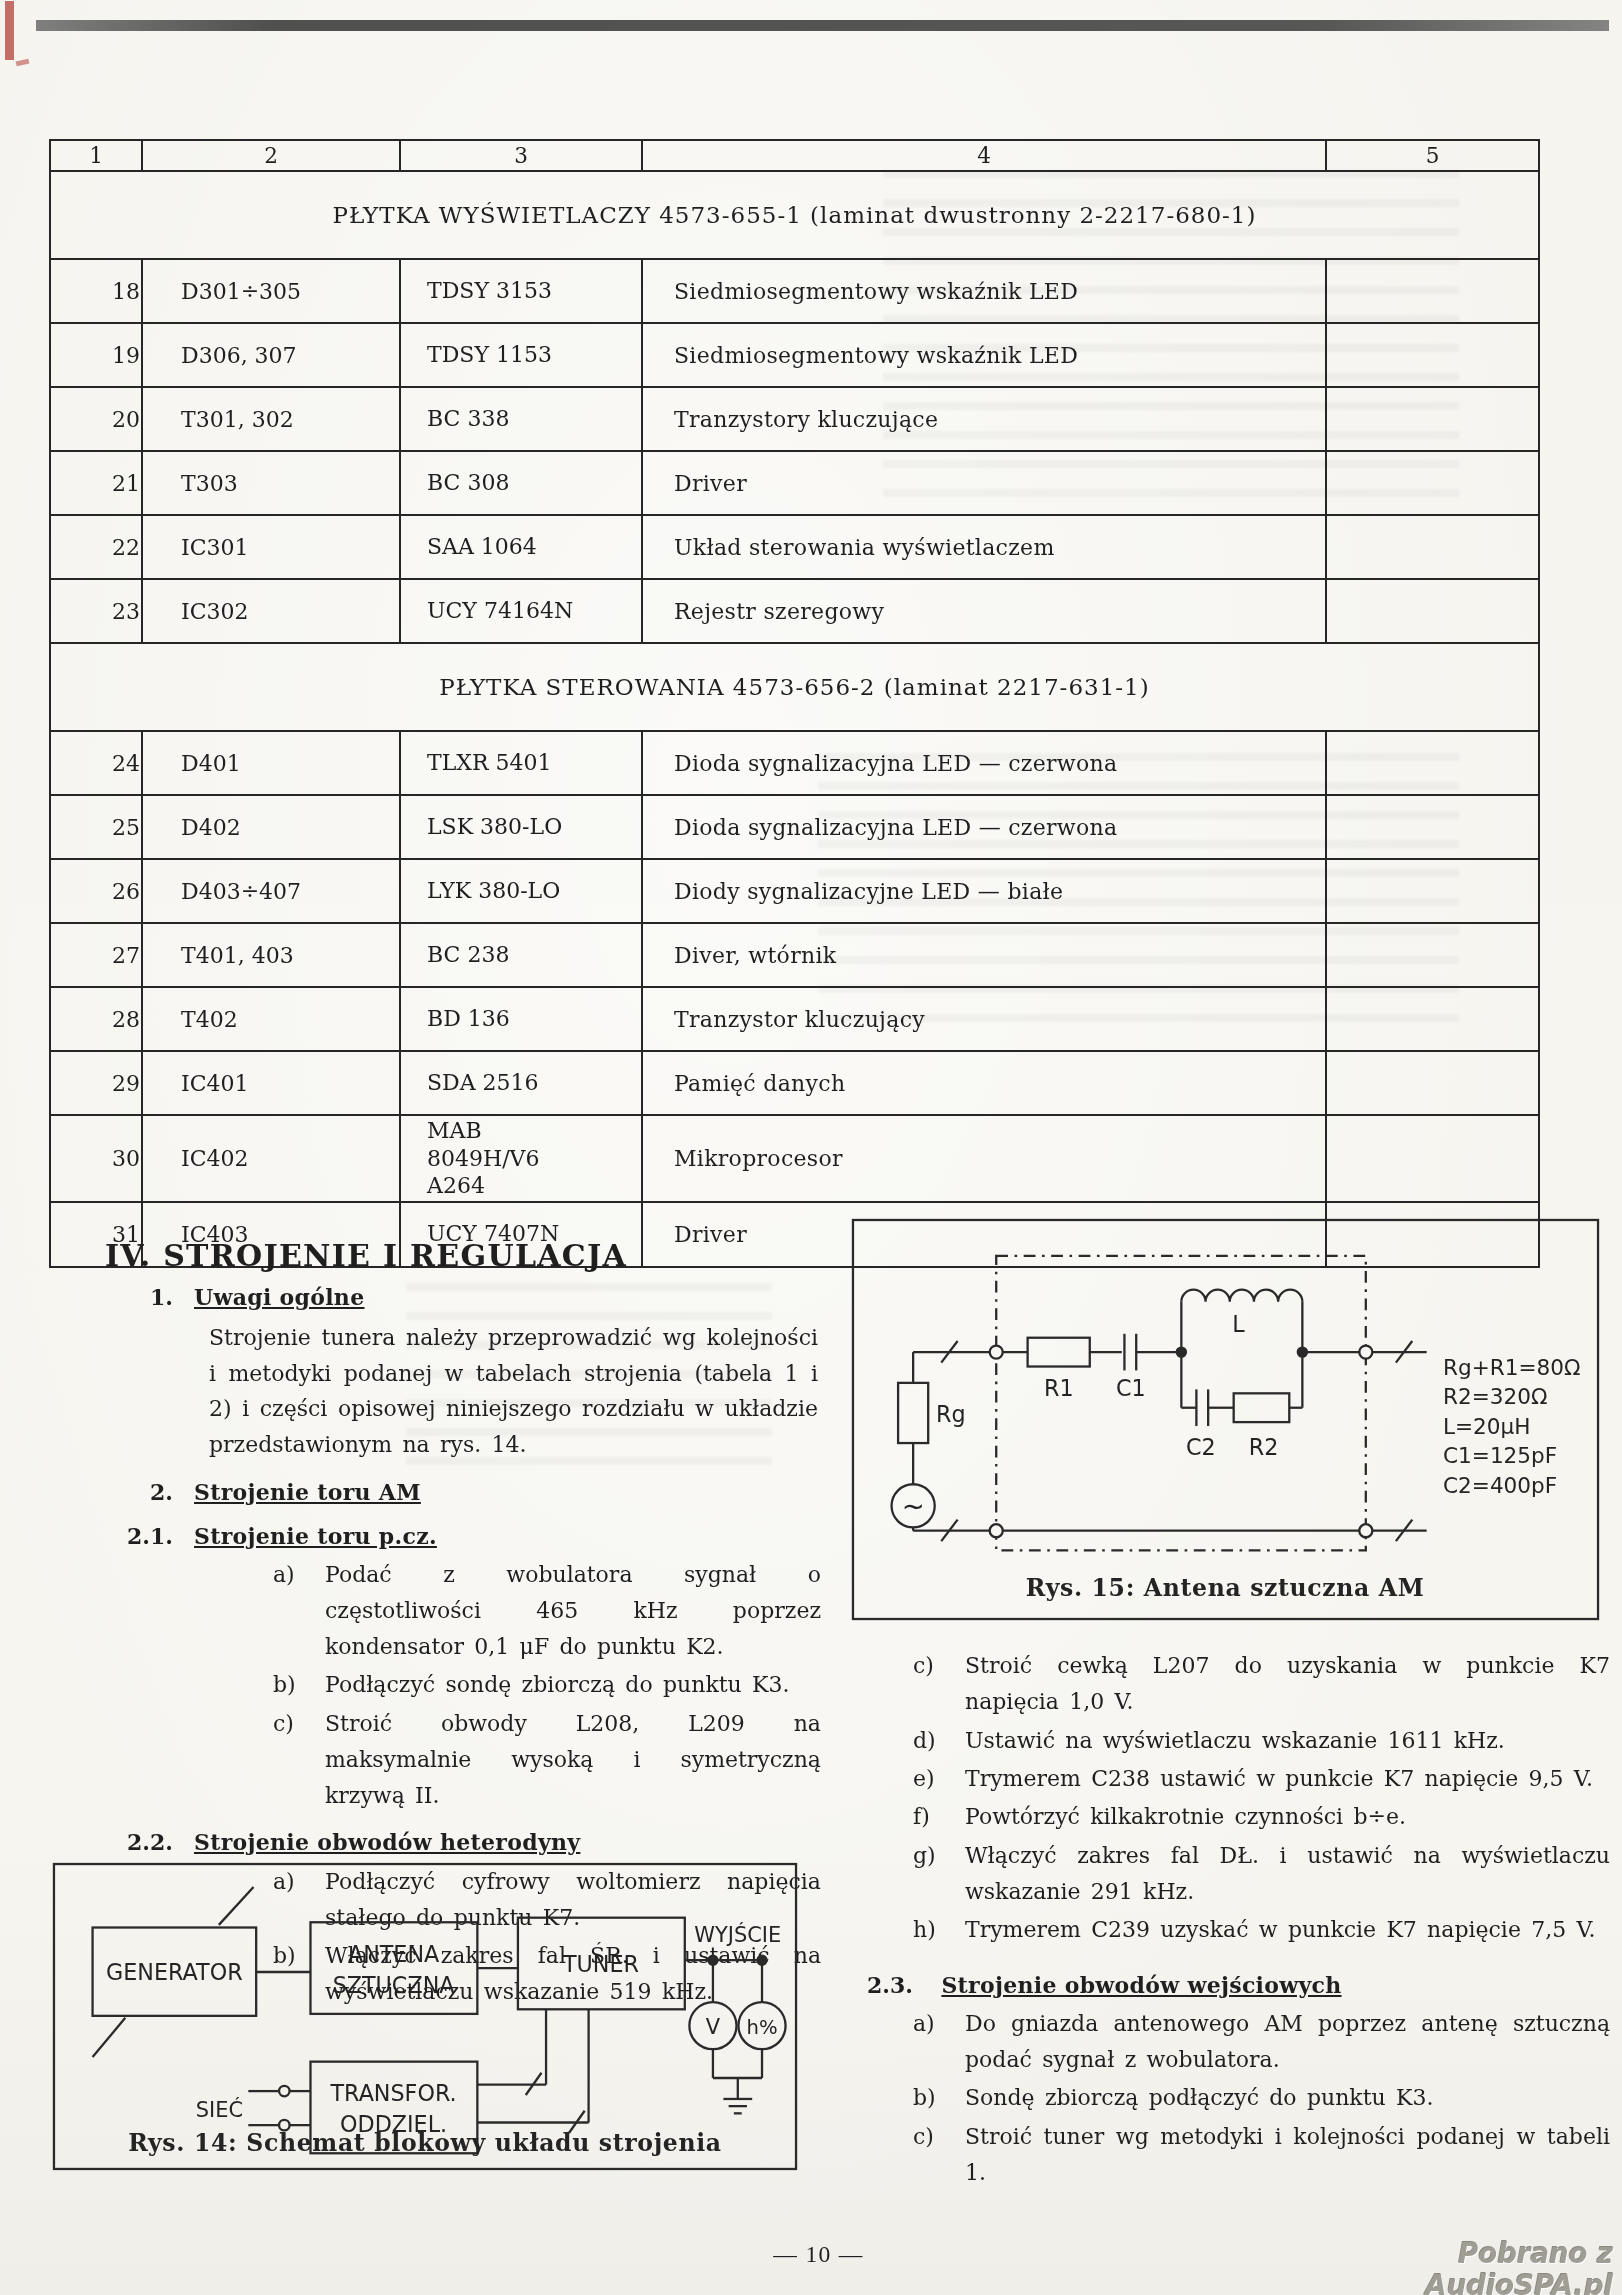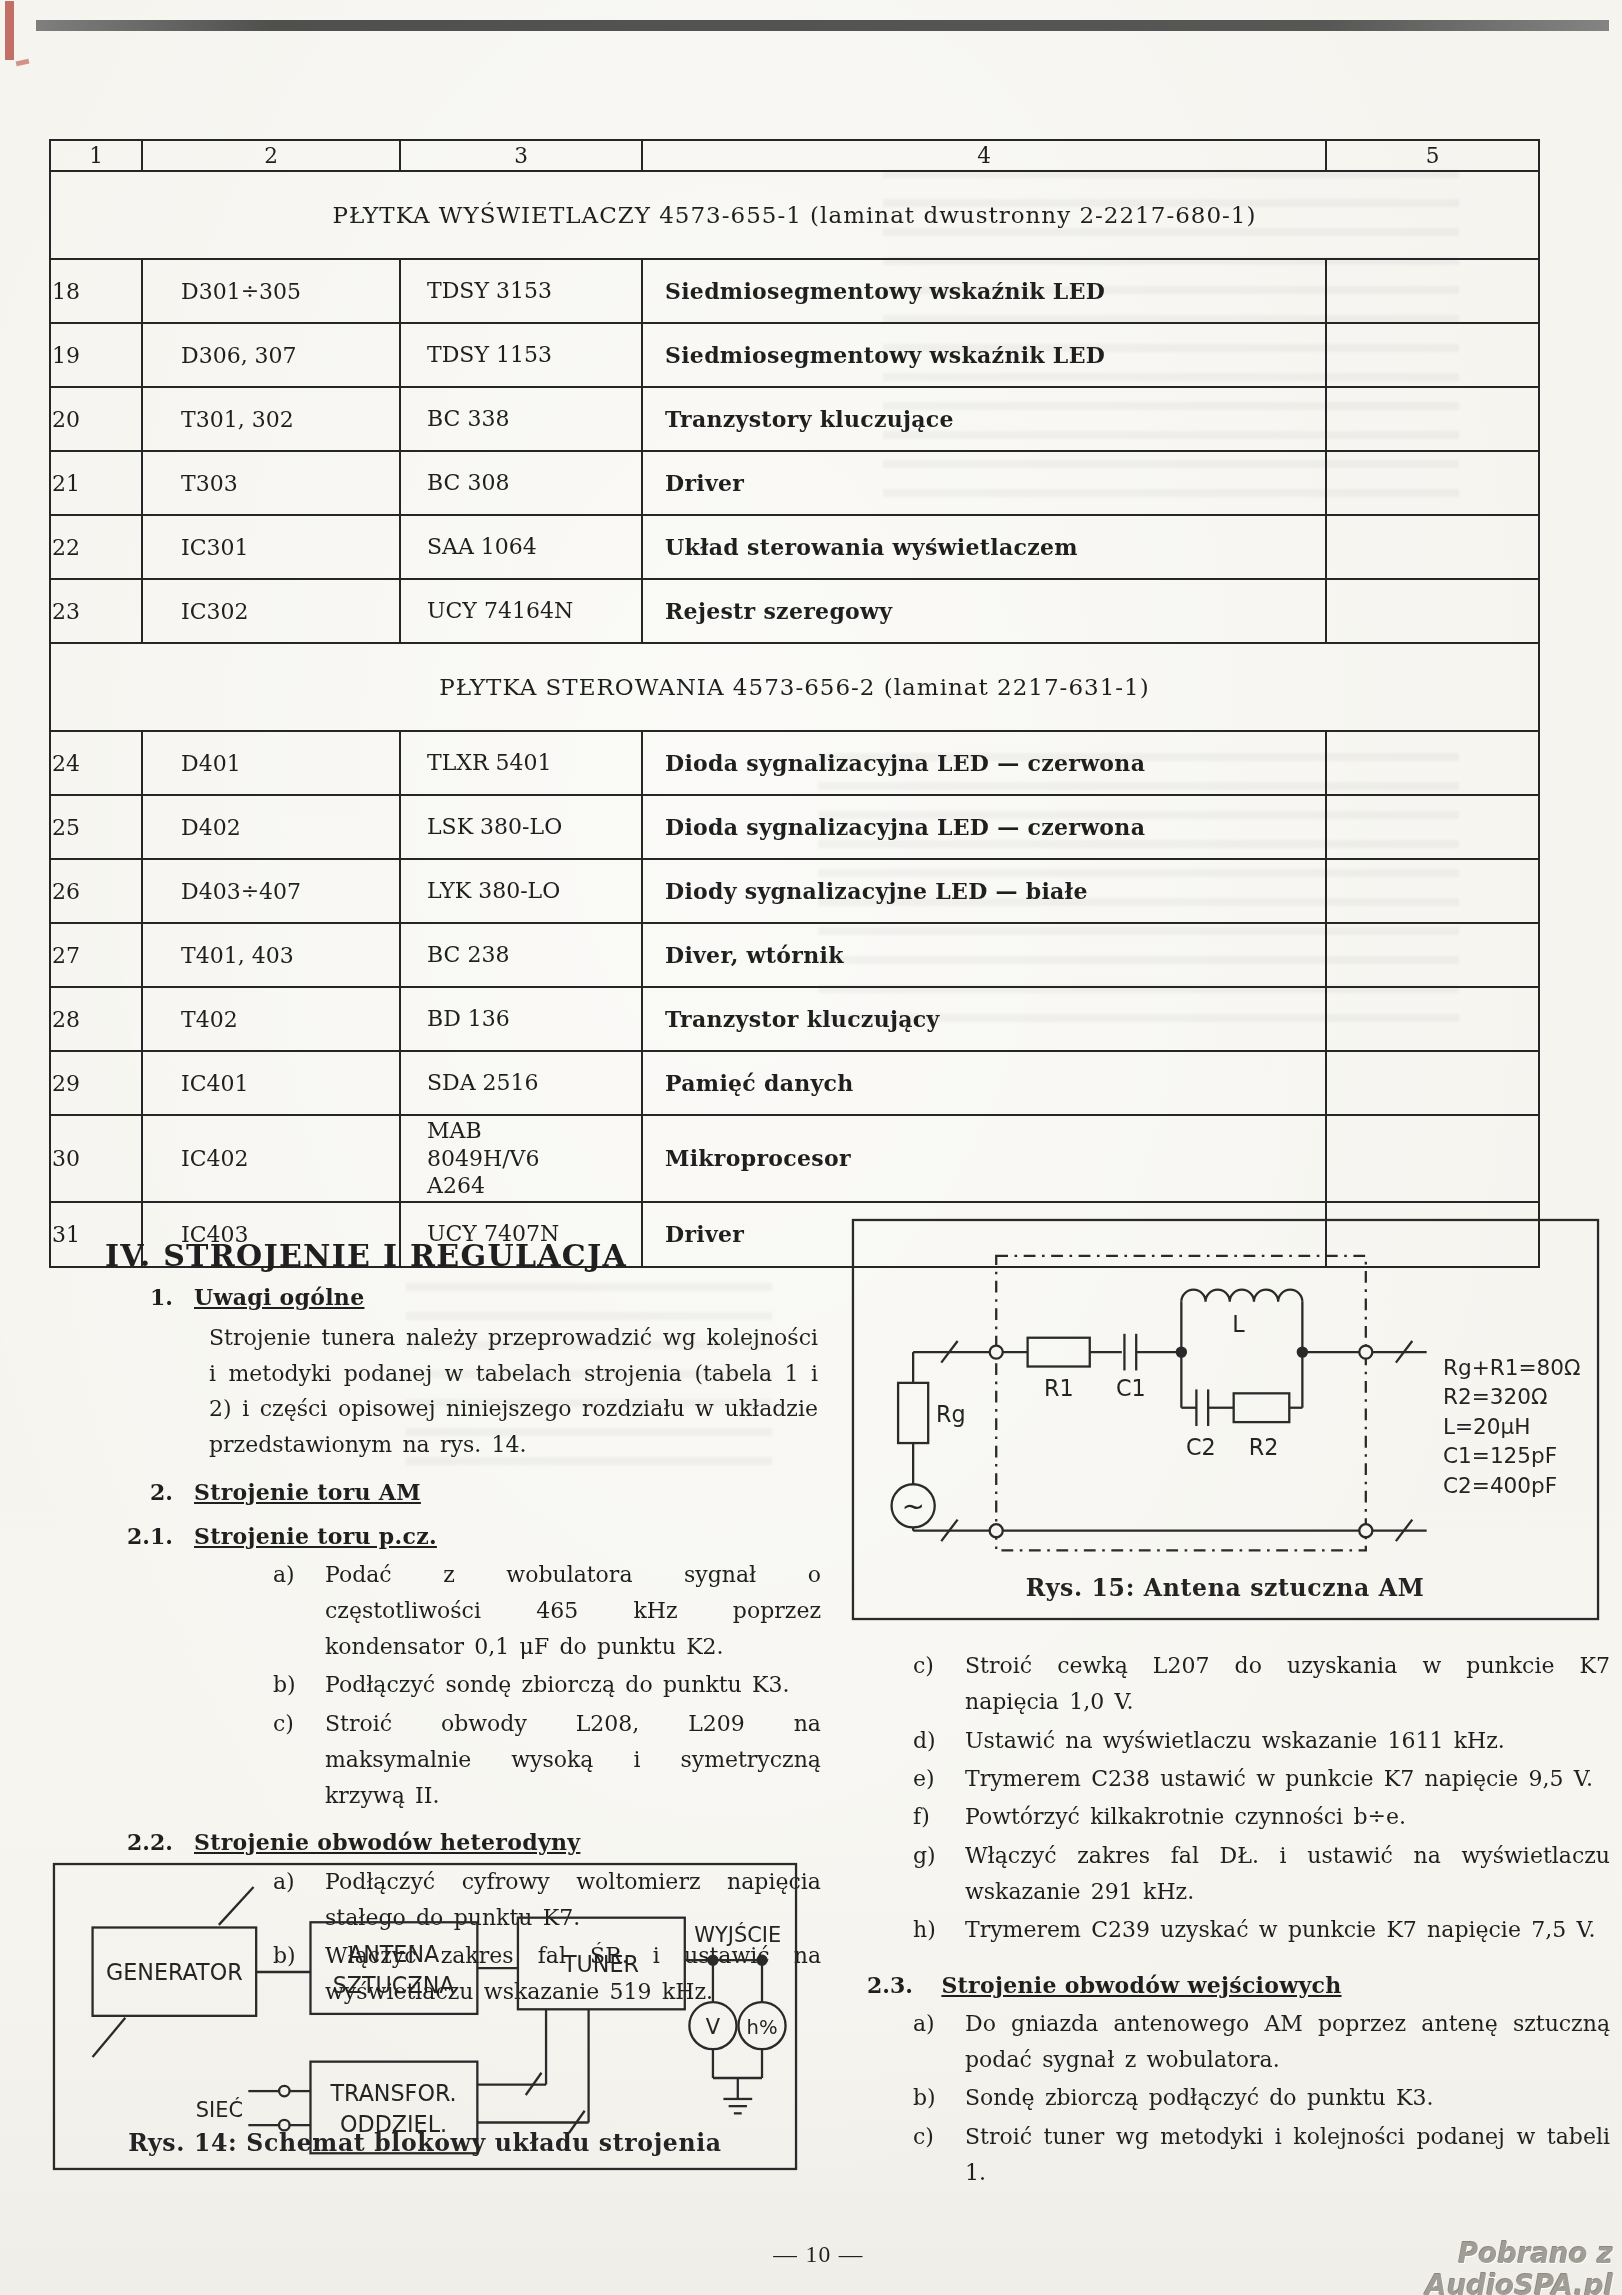--- a/index.html
+++ b/index.html
@@ -21,24 +21,24 @@
   
   table.parts{position:absolute;left:49px;top:139px;width:1489px;border-collapse:collapse;table-layout:fixed;}
   table.parts td{border:2px solid #262626;font-size:22px;vertical-align:middle;overflow:hidden;}
   tr.r-hdr{height:31px;}
   tr.r-hdr td{text-align:center;font-size:21.6px;}
   tr.r-title{height:88px;}
   tr.r-title td{text-align:center;font-size:23px;letter-spacing:1px;}
   tr.r-data{height:64px;}
   tr.r-tall{height:84px;}
   tr.r-last{height:65px;}
-  td.c-lp{text-align:left;margin-top:8px;}
+  td.c-lp{text-align:right;margin-top:8px;}
   td.c-sym{padding-left:38px;}
   td.c-type{padding-left:26px;padding-right:36px;line-height:1.25;}
-  td.c-desc{padding-left:22px;letter-spacing:0.3px;font-weight:bold;}
+  td.c-desc{padding-left:31px;letter-spacing:0.3px;}
   
   .sec4-heading{position:absolute;left:105px;top:1238px;font-size:30px;font-weight:bold;letter-spacing:1.3px;}
   .col-left{position:absolute;left:62px;top:1280px;width:759px;font-size:22px;line-height:1.63;}
   .col-right{position:absolute;left:867px;top:1639px;width:743px;font-size:22px;line-height:1.63;}
   .h-num{display:flex;font-weight:bold;margin-top:11.8px;}
   .h-num .n{width:111px;flex:none;text-align:right;padding-right:21px;}
   .h-num .t{flex:1;letter-spacing:0.3px;text-decoration:underline;}
   .col-right .h-num .n{width:60px;padding-right:14.4px;text-align:left;}
   .para{margin:3.9px 0 0 147px;width:609px;text-align:justify;word-spacing:3.3px;}
   .li{display:flex;margin:2.6px 0 0 211px;}

